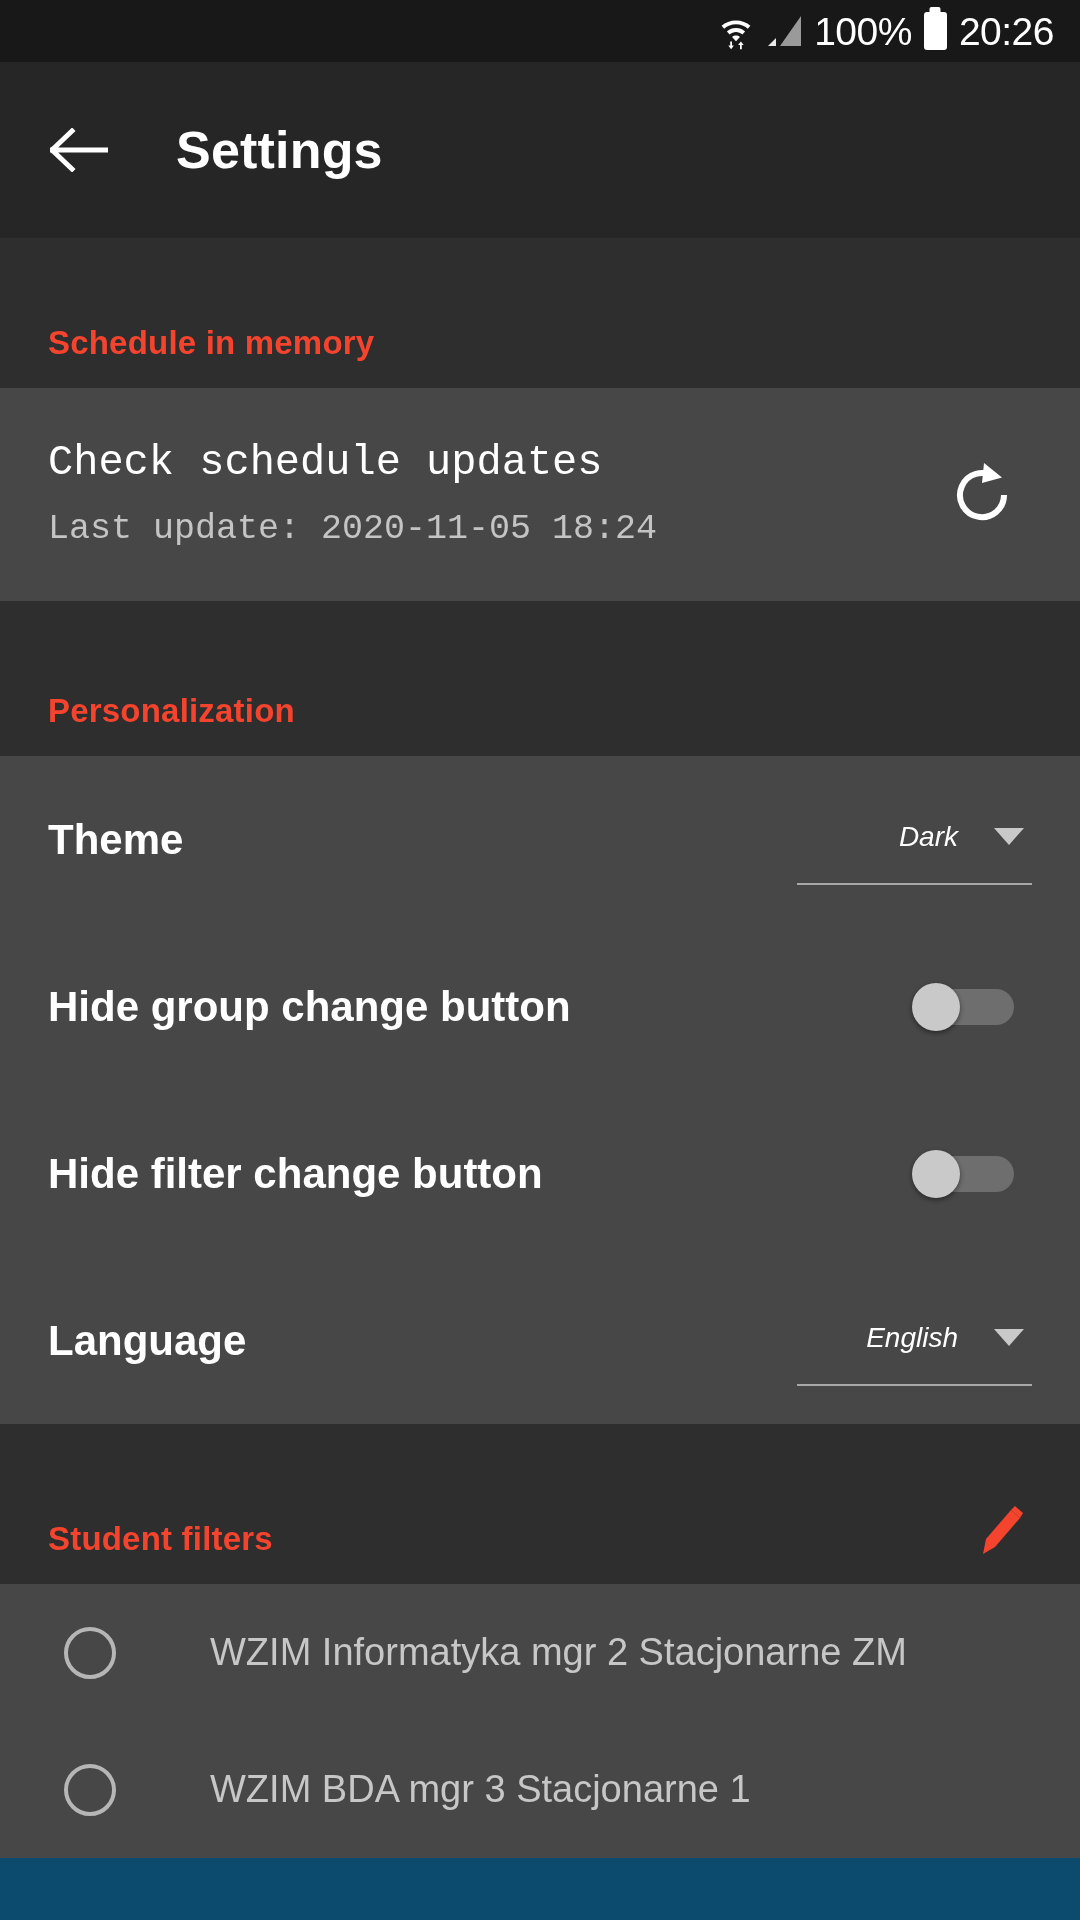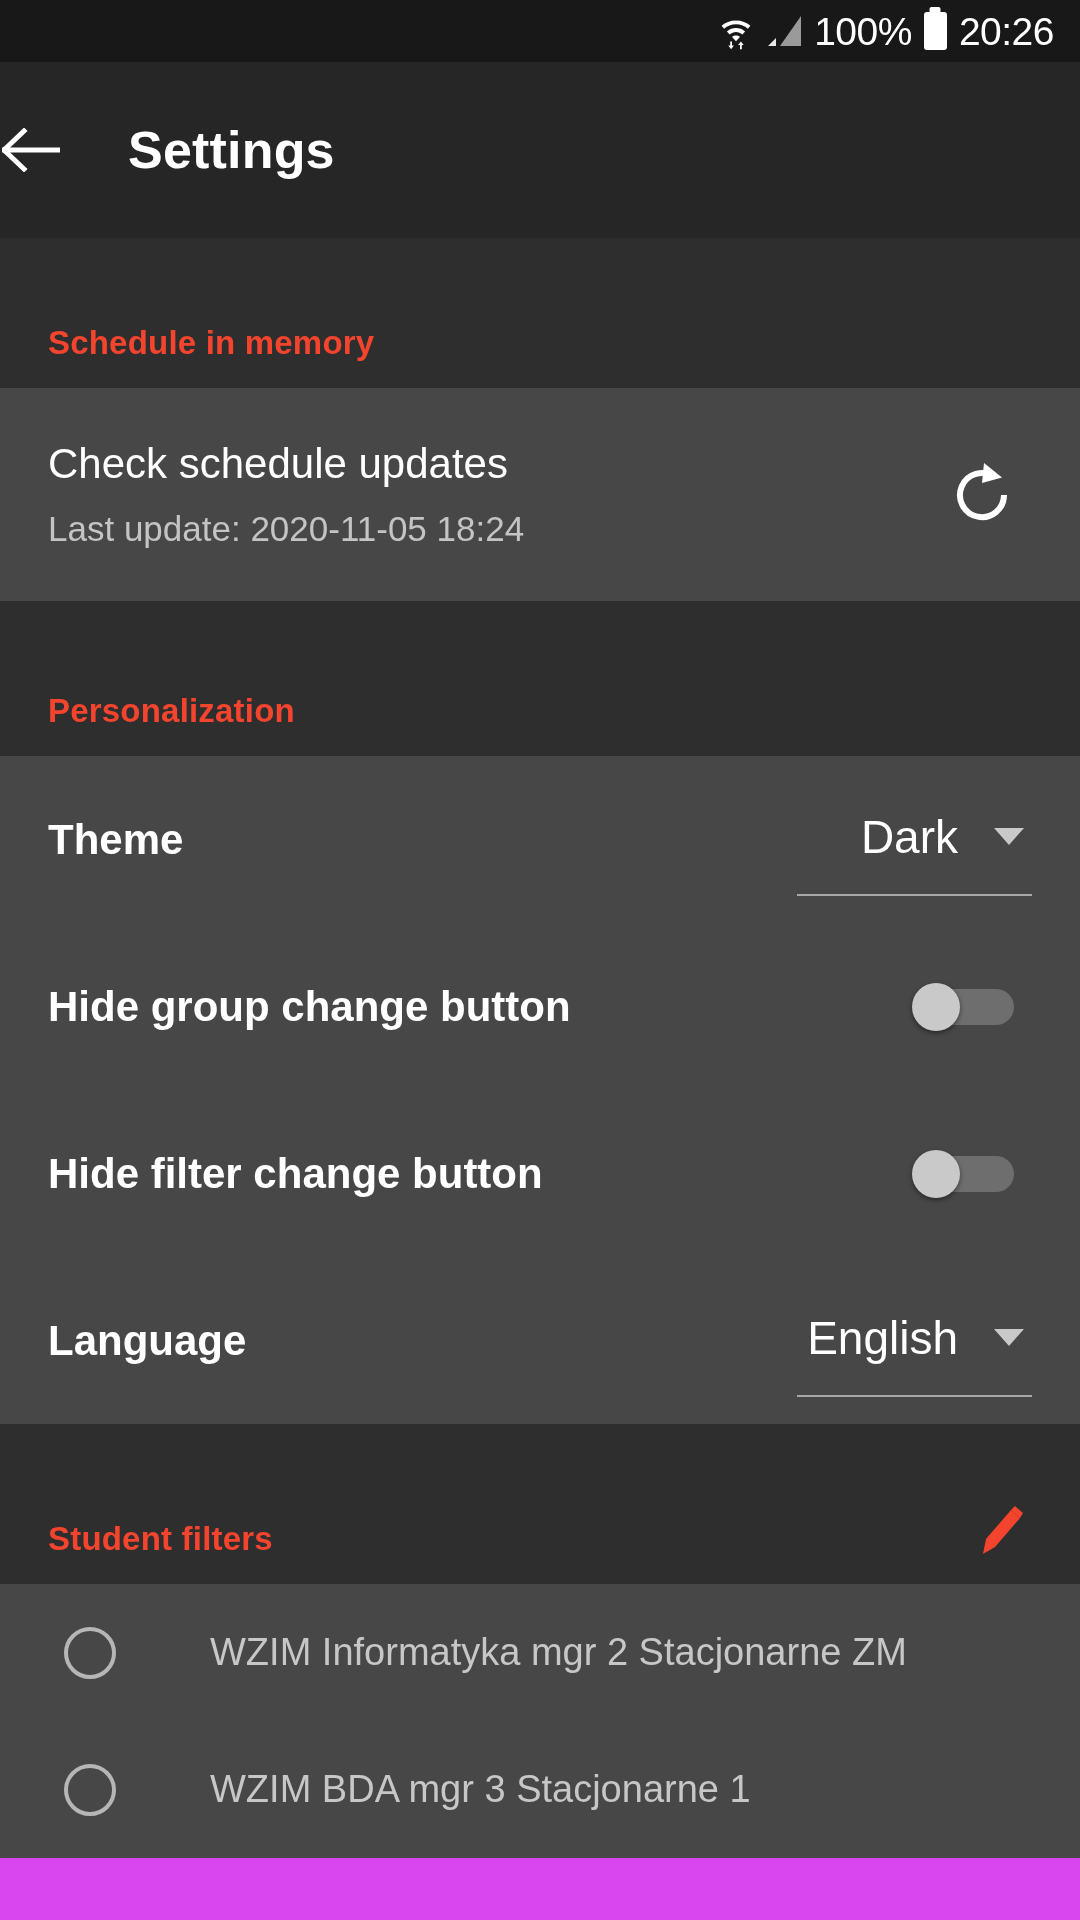--- a/index.html
+++ b/index.html
@@ -2,21 +2,21 @@
 <html><head>
 <meta charset="utf-8">
 <style>
   * { margin:0; padding:0; box-sizing:border-box; }
   html, body {
     width:1080px; height:1920px;
     background:#2e2e2e;
     font-family:"Liberation Sans", sans-serif;
     overflow:hidden;
   }
-  .screen { width:1080px; height:1920px; position:relative; background:#d946ef; }
+  .screen { width:1080px; height:1920px; position:relative; background:#0c4a6e; }
 
   
   .status-bar {
     height:62px; background:#181818;
     display:flex; align-items:center; justify-content:flex-end;
     padding-right:26px; gap:11px;
   }
   .sb-wifi { width:40px; height:40px; position:relative; }
   .sb-signal { width:36px; height:34px; position:relative; }
   .sb-batt-pct {
@@ -32,21 +32,21 @@
     width:11px; height:5px; background:#ffffff; border-radius:2px 2px 0 0;
   }
   .sb-time {
     color:#ffffff; font-size:39px; font-weight:400; letter-spacing:-0.5px;
     margin-left:1px; line-height:1;
   }
 
   
   .app-bar {
     height:176px; background:#262626;
-    display:flex; align-items:center; 
+    display:flex; align-items:center; padding-left:48px;
   }
   .back-btn {
     width:62px; height:62px; display:flex; align-items:center; justify-content:center;
     cursor:pointer;
   }
   .app-title {
     color:#ffffff; font-size:52px; font-weight:700; margin-left:66px;
     letter-spacing:0.2px;
   }
 
@@ -58,40 +58,40 @@
   }
   .section-title {
     color:#f4442e; font-size:33px; font-weight:700; letter-spacing:0.2px;
   }
   .card { background:#474747; }
 
   
   .sched-header { height:150px; }
   .sched-card {
     height:213px; display:flex; align-items:center;
-    padding:0 48px 0 48px; cursor:pointer;
+    padding:0 48px 0 48px; cursor:pointer;font-family:Liberation Mono, monospace;
   }
   .sched-texts { flex:1; }
   .sched-title { color:#ffffff; font-size:42px; font-weight:400; line-height:1.12; }
   .sched-sub { color:#c4c4c4; font-size:35px; font-weight:400; margin-top:22px; }
   .refresh-btn { width:72px; height:72px; margin-right:14px; cursor:pointer; }
 
   
   .pers-header { height:155px; }
   .pers-card { padding:0 48px; }
   .pref-row {
     height:167px; display:flex; align-items:center; justify-content:space-between;
     cursor:pointer;
   }
   .pref-label { color:#ffffff; font-size:42px; font-weight:700; }
   .spinner {
     display:flex; align-items:center; justify-content:flex-end;
     min-width:235px; padding-bottom:6px; position:relative; cursor:pointer;
   }
-  .spinner-value { color:#ffffff; font-size:46px; font-weight:400; }
+  .spinner-value { color:#ffffff; font-size:28px; font-weight:400;font-style:italic; }
   .caret {
     width:0; height:0; border-left:15px solid transparent;
     border-right:15px solid transparent; border-top:17px solid #c9c9c9;
     margin-left:36px; margin-right:8px;
   }
   .spinner-underline {
     position:absolute; left:0; right:0; bottom:-26px; height:2px; background:#a8a8a8;
   }
   .switch {
     width:102px; height:47px; position:relative; cursor:pointer; margin-right:18px;

